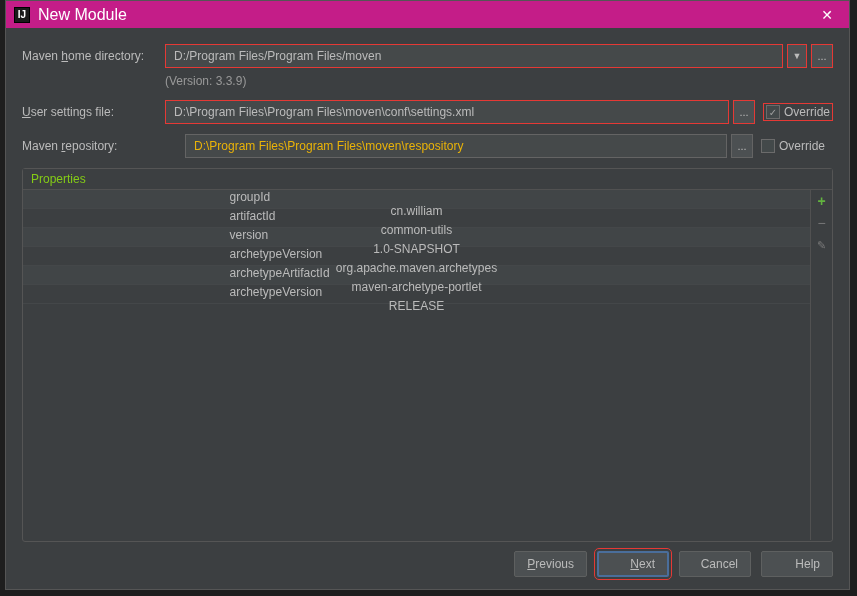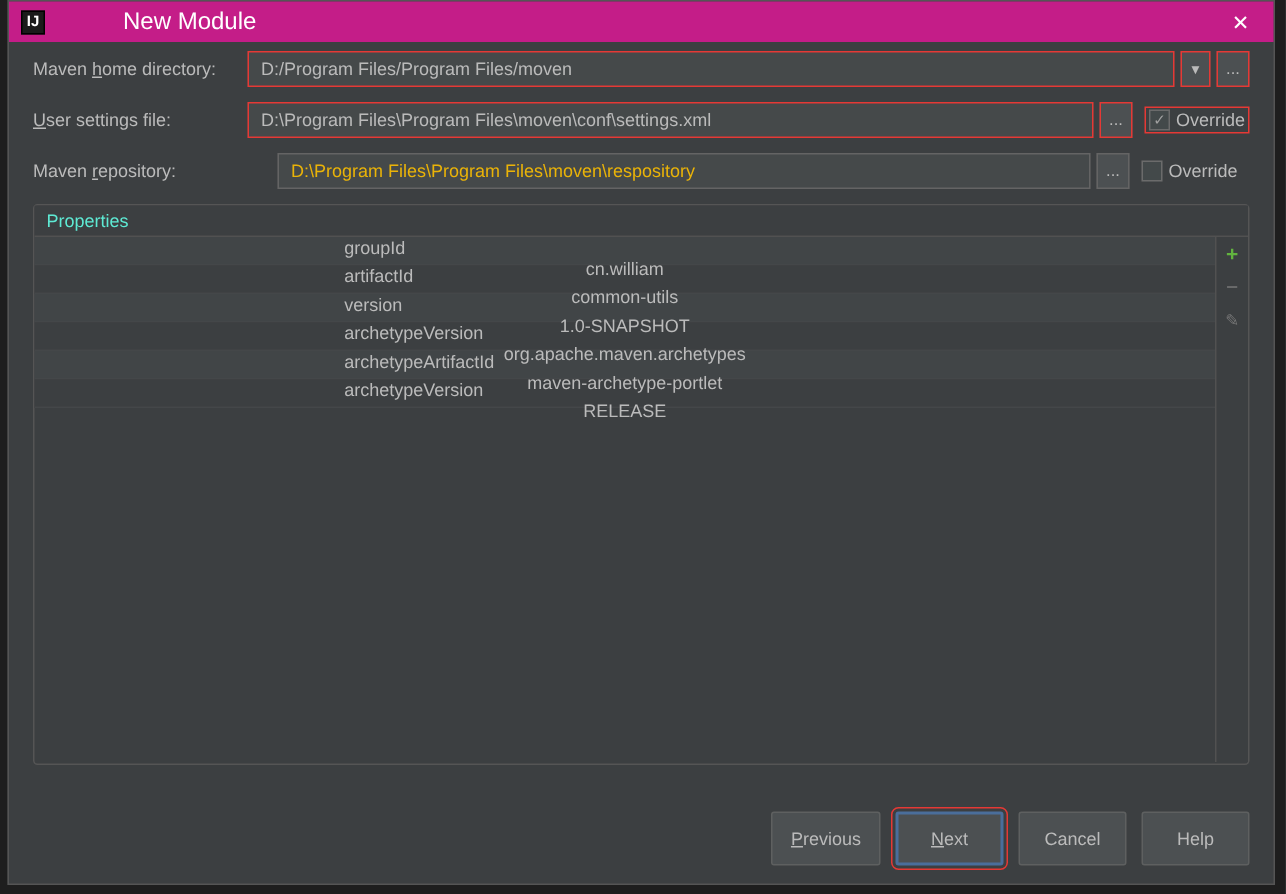--- a/index.html
+++ b/index.html
@@ -16,37 +16,36 @@
       position: absolute; top: 0; left: 5px;
       background: #3c3f41;
       border: 1px solid #555;
     }
     .titlebar {
       height: 27px;
       background: #c41d88;
       display: flex; align-items: center;
       padding: 0 8px;
       color: #ffffff;
-      gap: 44px;
     }
     .titlebar-icon {
       width: 16px; height: 16px;
       background: #1a1a1a;
       margin-right: 8px;
       display: inline-flex; align-items: center; justify-content: center;
       font-size: 10px; font-weight: bold; color: #fff;
       border: 1px solid #000;
     }
     .titlebar-title { flex: 1; font-size: 16px; }
     .titlebar-close {
       width: 28px; height: 27px;
       display: flex; align-items: center; justify-content: center;
       font-size: 14px; color: #fff; cursor: pointer;
     }
-    .content { padding: 6px 16px 8px 16px; }
+    .content { padding: 16px 16px 8px 16px; }
     .form-row {
       display: flex; align-items: center;
       margin-bottom: 10px;
       gap: 8px;
     }
     .form-label { width: 135px; color: #bbbbbb; }
     .form-label u { text-decoration: underline; }
     .combo-wrap {
       flex: 1; display: flex; align-items: flex-end; gap: 4px;
     }
@@ -95,21 +94,21 @@
     .props-panel {
       margin-top: 6px;
       border: 1px solid #555;
       border-radius: 3px;
       height: 374px;
       position: relative;
       background: #3c3f41;
     }
     .props-header {
       padding: 3px 8px;
-      color: #5eead4;
+      color: #84cc16;
       background: #3c3f41;
       border-bottom: 1px solid #515151;
     }
     .props-body {
       display: flex;
       height: calc(100% - 22px);
     }
     .props-table { flex: 1; }
     .props-row {
       display: flex; height: 19px;
@@ -130,25 +129,25 @@
     }
     .tb-icon { width: 14px; height: 14px; display: flex; align-items: center; justify-content: center; font-size: 14px; }
     .plus { color: #62b33f; font-weight: bold; }
     .minus { color: #777; }
     .edit { color: #777; font-size: 11px; }
     .button-bar {
       position: absolute; bottom: 12px; right: 16px;
       display: flex; gap: 10px;
     }
     .btn {
-      min-width: 72px; height: 36px;
+      min-width: 72px; height: 26px;
       background: #4c5052;
       border: 1px solid #5e6060;
       color: #bbbbbb;
-      display: flex; align-items: center; justify-content: center;
+      display: flex; align-items: center; justify-content: flex-end;
       padding: 0 12px;
       border-radius: 2px;
     }
     .btn.primary {
       border: 2px solid #4a6e9b;
       outline: 1px solid #e53935;
       outline-offset: 2px;
     }
     .btn u { text-decoration: underline; }
   </style>
@@ -168,20 +167,21 @@
       <span class="form-label">
         <span>Maven </span><u>h</u><span>ome directory:</span>
       </span>
       <div class="combo-wrap">
         <div class="combo">D:/Program Files/Program Files/moven</div>
         <div class="combo-dd">▼</div>
         <div class="btn-ellipsis red">...</div>
       </div>
     </div>
 
+    <div class="version-row">(Version: 3.3.9)</div>
 
     <div class="form-row">
       <span class="form-label">
         <u>U</u><span>ser settings file:</span>
       </span>
       <div class="combo-wrap">
         <div class="combo">D:\Program Files\Program Files\moven\conf\settings.xml</div>
         <div class="btn-ellipsis red">...</div>
       </div>
       <div class="override-red">

